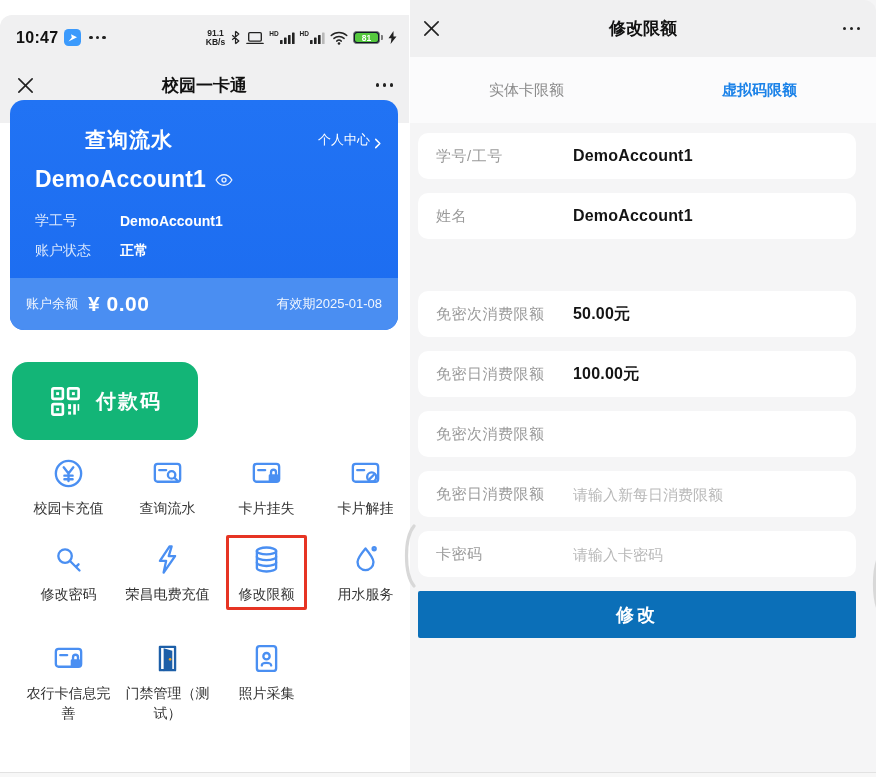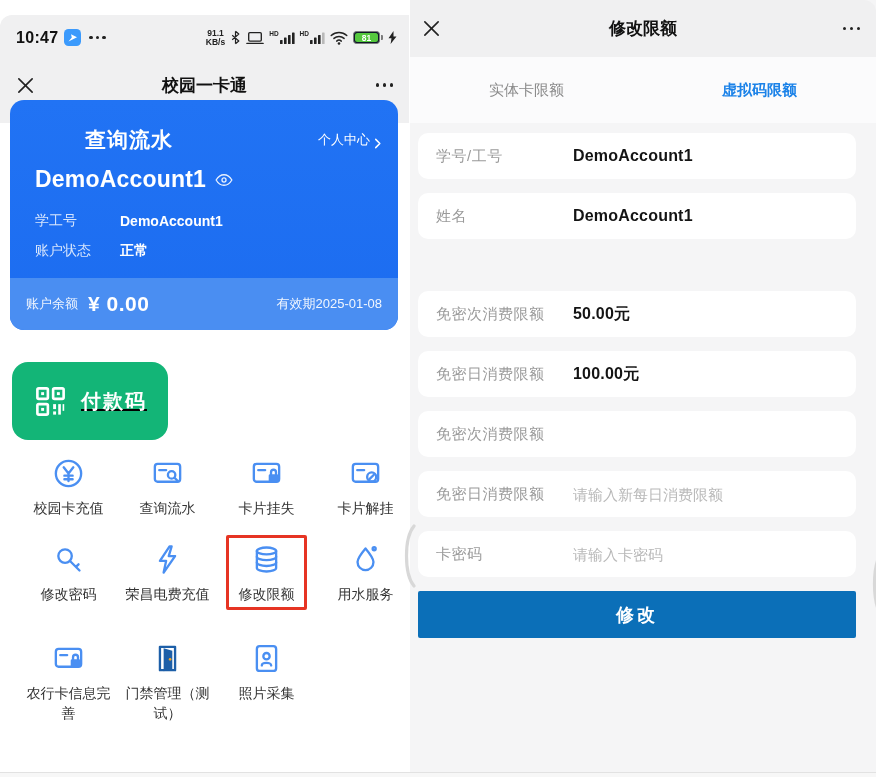--- a/index.html
+++ b/index.html
@@ -39,21 +39,21 @@
   .acct-kv .k { color:rgba(255,255,255,.82); width:85px; }
   .acct-kv .v { font-weight:600; }
   .kv-id { top:112px; }
   .kv-status { top:142px; }
   .acct-band { position:absolute; left:0; right:0; bottom:0; height:52px; background:#4a8ef2; display:flex; align-items:center; padding:0 16px; }
   .band-label { font-size:13px; color:rgba(255,255,255,.9); margin-right:10px; }
   .band-amount { font-size:21px; font-weight:700; letter-spacing:.5px; }
   .band-valid { margin-left:auto; font-size:13px; color:rgba(255,255,255,.92); }
 
   
-  .pay-btn { position:absolute; top:362px; left:12px; width:156px; height:78px; border-radius:16px; background:#13b577; display:flex; align-items:center; justify-content:center; gap:13px; cursor:pointer;text-decoration:underline; }
+  .pay-btn { position:absolute; top:362px; left:12px; width:186px; height:78px; border-radius:16px; background:#13b577; display:flex; align-items:center; justify-content:center; gap:13px; cursor:pointer; }
   .pay-label { color:#fff; font-size:20px; font-weight:700; letter-spacing:2px; }
 
   
   .svc-grid { position:absolute; top:448px; left:19px; width:396px; display:grid; grid-template-columns:repeat(4,1fr); row-gap:9px; }
   .svc-item { position:relative; display:flex; flex-direction:column; align-items:center; padding:9px 2px 6px; gap:9px; cursor:pointer; }
   .svc-icon { width:33px; height:33px; color:#4a8ff2; display:flex; align-items:center; justify-content:center; }
   .svc-label { font-size:14px; color:#333; text-align:center; line-height:1.4; }
   .svc-item.highlighted::after { content:""; position:absolute; top:1px; bottom:14px; left:9px; right:9px; border:3px solid #e63423; border-radius:2px; pointer-events:none; }
   .svc-item.highlighted { padding-bottom:20px; }
 

